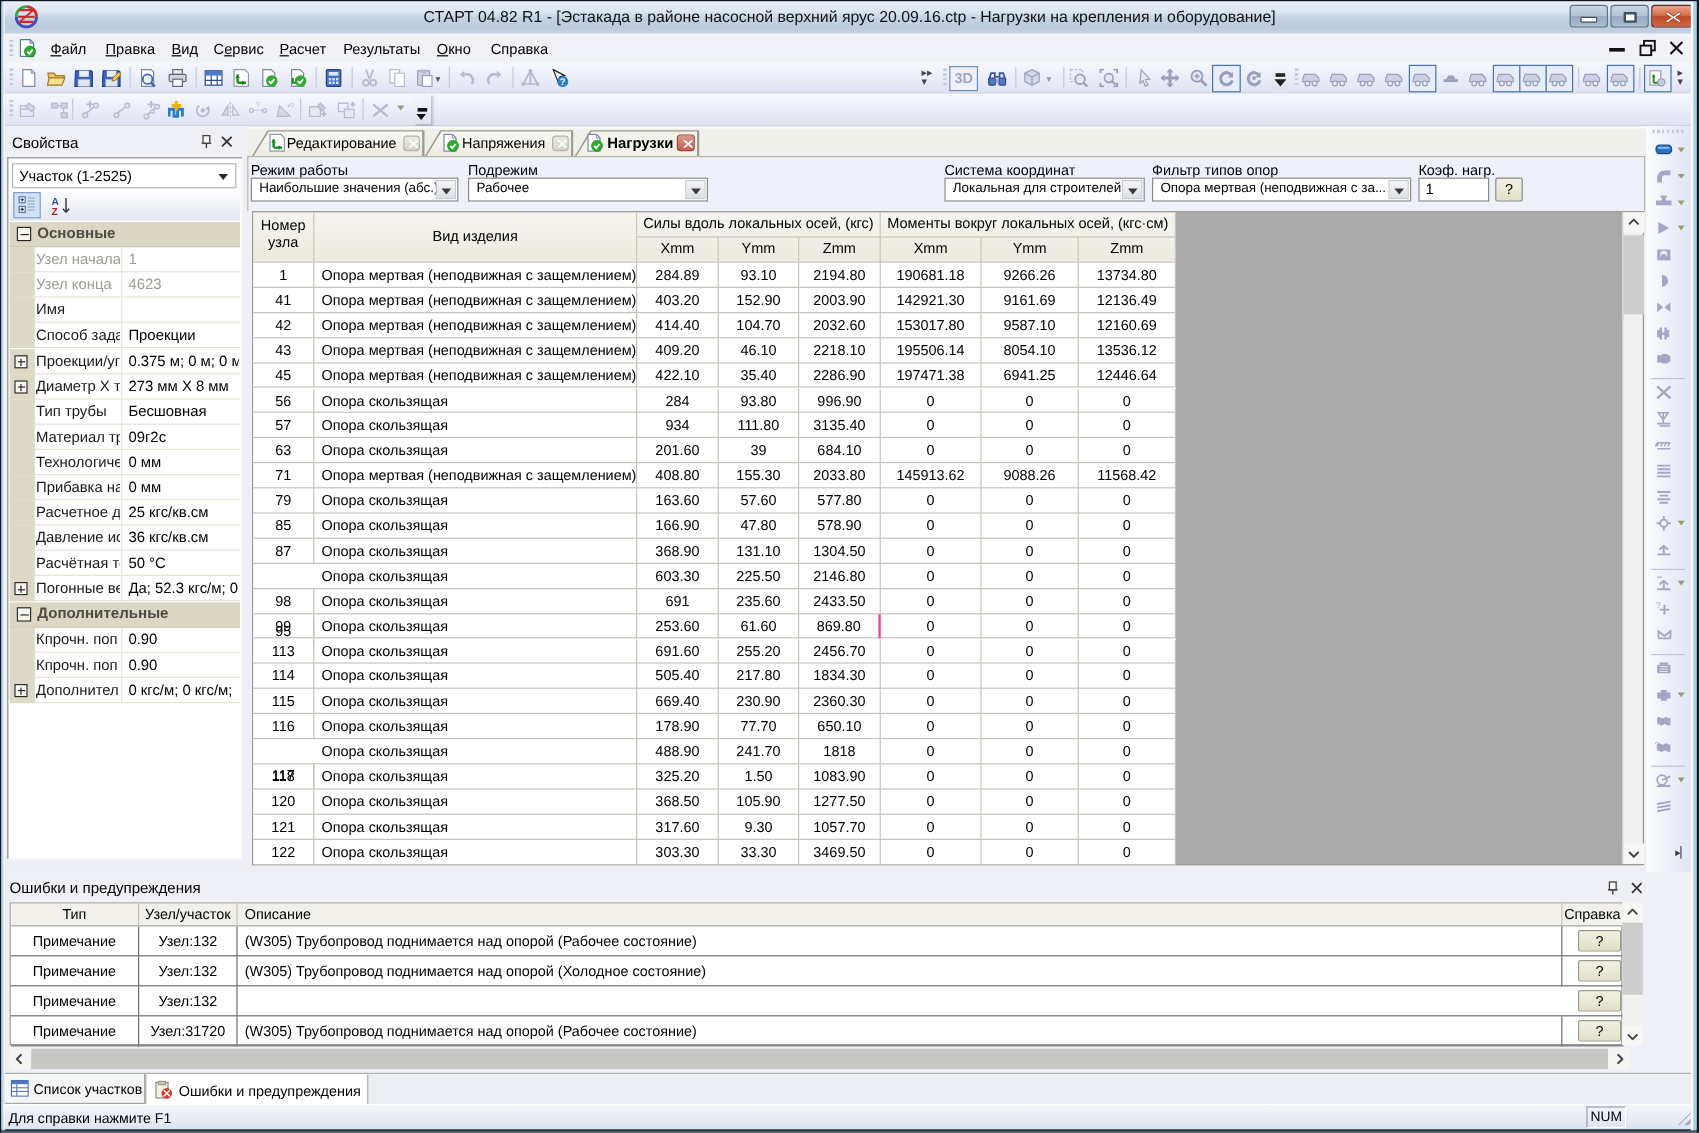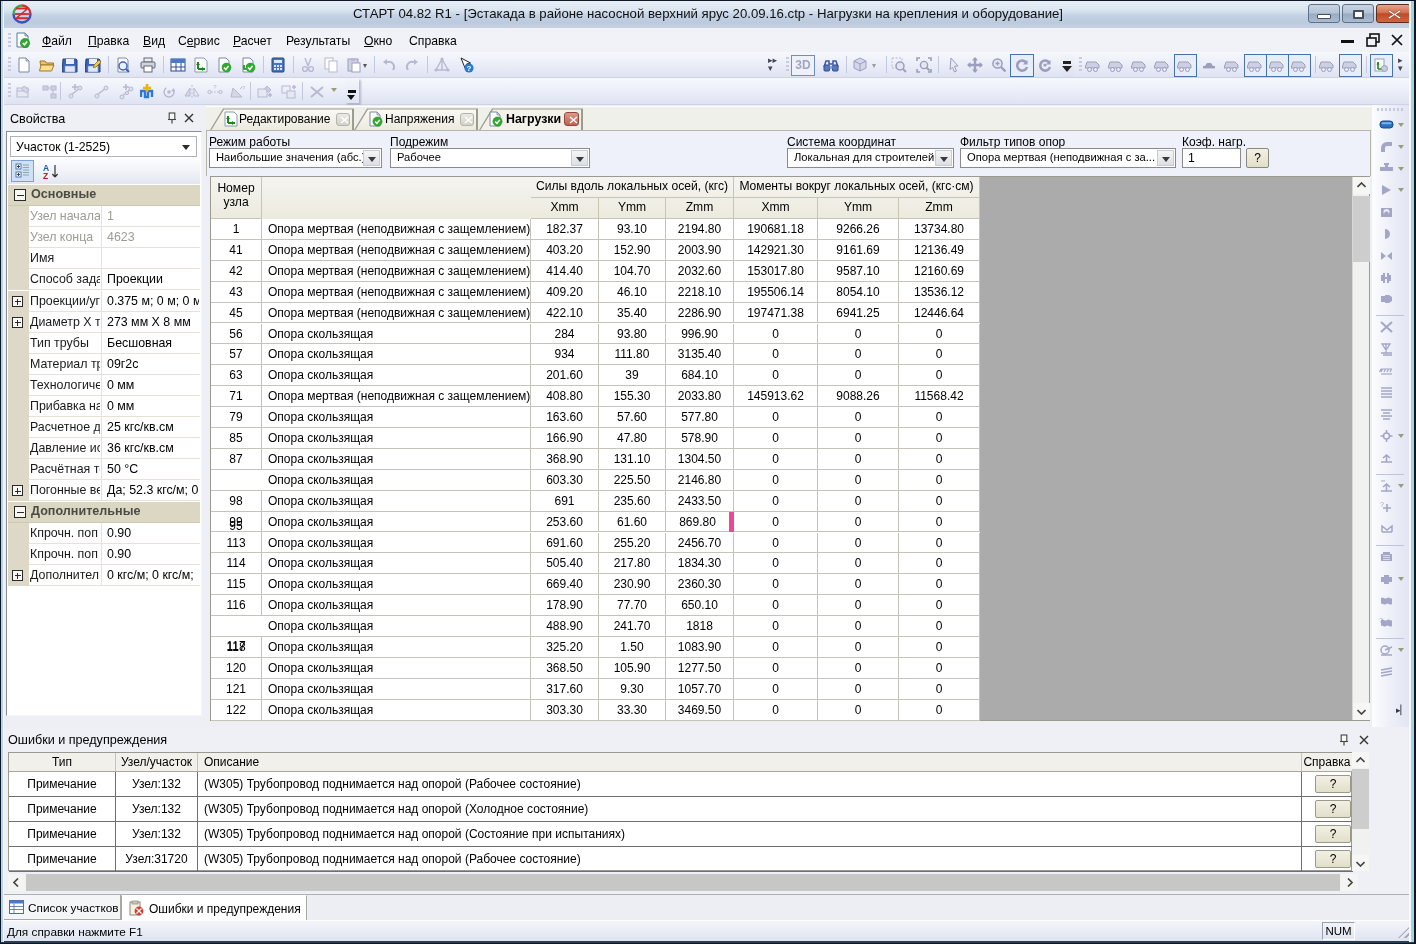--- a/index.html
+++ b/index.html
@@ -632,34 +632,35 @@
       </div>
 <div class="abs" style="left:975px;top:4px;font-size:12px">Коэф. нагр.</div>
 <div class="abs" style="left:975px;top:17px;width:59px;height:20px;border:1px solid #8a8a8a;background:#fff;">
         <div class="abs" style="left:5px;top:2px;font-size:12.3px">1</div>
       </div>
 <div class="abs" style="left:1039px;top:17px;width:23px;height:20px;border:1px solid #8a8a7a;background:linear-gradient(180deg,#f2f0e4,#e2dfc9);border-radius:2px;text-align:center;line-height:18px;font-size:12px;">?</div>
 </div>
 <div class="abs" style="left:4px;top:71px;width:1160px;height:545px;border:1px solid #9a9a90;background:#ababab;">
 <div class="abs" style="left:0;top:0;width:769px;height:42px;background:linear-gradient(180deg,#f5f4f0,#eceade);font-size:12.1px;">
 <div class="abs" style="left:0px;top:0px;width:51px;height:42px;border-right:1px solid #c8c5b4;border-bottom:1px solid #c8c5b4;text-align:center;white-space:nowrap;overflow:hidden;padding-top:4px;line-height:14px;">Номер<br>узла</div>
+<div class="abs" style="left:51px;top:0px;width:269px;height:42px;border-right:1px solid #c8c5b4;border-bottom:1px solid #c8c5b4;text-align:center;white-space:nowrap;overflow:hidden;line-height:40px;">Вид изделия</div>
 <div class="abs" style="left:320px;top:0px;width:203px;height:21px;border-right:1px solid #c8c5b4;border-bottom:1px solid #c8c5b4;text-align:center;white-space:nowrap;overflow:hidden;line-height:19px;">Силы вдоль локальных осей, (кгс)</div>
 <div class="abs" style="left:523px;top:0px;width:246px;height:21px;border-right:1px solid #c8c5b4;border-bottom:1px solid #c8c5b4;text-align:center;white-space:nowrap;overflow:hidden;line-height:19px;">Моменты вокруг локальных осей, (кгс·см)</div>
 <div class="abs" style="left:320px;top:21px;width:68px;height:21px;border-right:1px solid #c8c5b4;border-bottom:1px solid #c8c5b4;text-align:center;white-space:nowrap;overflow:hidden;line-height:19px;">Xmm</div>
 <div class="abs" style="left:388px;top:21px;width:67px;height:21px;border-right:1px solid #c8c5b4;border-bottom:1px solid #c8c5b4;text-align:center;white-space:nowrap;overflow:hidden;line-height:19px;">Ymm</div>
 <div class="abs" style="left:455px;top:21px;width:68px;height:21px;border-right:1px solid #c8c5b4;border-bottom:1px solid #c8c5b4;text-align:center;white-space:nowrap;overflow:hidden;line-height:19px;">Zmm</div>
 <div class="abs" style="left:523px;top:21px;width:84px;height:21px;border-right:1px solid #c8c5b4;border-bottom:1px solid #c8c5b4;text-align:center;white-space:nowrap;overflow:hidden;line-height:19px;">Xmm</div>
 <div class="abs" style="left:607px;top:21px;width:81px;height:21px;border-right:1px solid #c8c5b4;border-bottom:1px solid #c8c5b4;text-align:center;white-space:nowrap;overflow:hidden;line-height:19px;">Ymm</div>
 <div class="abs" style="left:688px;top:21px;width:81px;height:21px;border-right:1px solid #c8c5b4;border-bottom:1px solid #c8c5b4;text-align:center;white-space:nowrap;overflow:hidden;line-height:19px;">Zmm</div>
 </div>
 <div class="abs" style="left:0;top:42px;width:769px;height:501px;background:#fff;font-size:12px;">
 <div class="abs" style="left:0;top:0.0px;width:769px;height:20.9px;border-bottom:1px solid #c6c4ba;">
 <div class="abs" style="left:0px;top:0;width:51px;height:20.9px;border-right:1px solid #c6c4ba;text-align:center;line-height:21px;overflow:hidden;white-space:nowrap;">1</div>
 <div class="abs" style="left:51px;top:0;width:269px;height:20.9px;border-right:1px solid #c6c4ba;text-align:left;padding-left:6px;line-height:21px;overflow:hidden;white-space:nowrap;">Опора мертвая (неподвижная с защемлением)</div>
-<div class="abs" style="left:320px;top:0;width:68px;height:20.9px;border-right:1px solid #c6c4ba;text-align:center;line-height:21px;overflow:hidden;white-space:nowrap;">182.37</div>
+<div class="abs" style="left:320px;top:0;width:68px;height:20.9px;border-right:1px solid #c6c4ba;text-align:center;line-height:21px;overflow:hidden;white-space:nowrap;">284.89</div>
 <div class="abs" style="left:388px;top:0;width:67px;height:20.9px;border-right:1px solid #c6c4ba;text-align:center;line-height:21px;overflow:hidden;white-space:nowrap;">93.10</div>
 <div class="abs" style="left:455px;top:0;width:68px;height:20.9px;border-right:1px solid #c6c4ba;text-align:center;line-height:21px;overflow:hidden;white-space:nowrap;">2194.80</div>
 <div class="abs" style="left:523px;top:0;width:84px;height:20.9px;border-right:1px solid #c6c4ba;text-align:center;line-height:21px;overflow:hidden;white-space:nowrap;">190681.18</div>
 <div class="abs" style="left:607px;top:0;width:81px;height:20.9px;border-right:1px solid #c6c4ba;text-align:center;line-height:21px;overflow:hidden;white-space:nowrap;">9266.26</div>
 <div class="abs" style="left:688px;top:0;width:81px;height:20.9px;border-right:1px solid #c6c4ba;text-align:center;line-height:21px;overflow:hidden;white-space:nowrap;">13734.80</div>
 </div>
 <div class="abs" style="left:0;top:20.9px;width:769px;height:20.9px;border-bottom:1px solid #c6c4ba;">
 <div class="abs" style="left:0px;top:0;width:51px;height:20.9px;border-right:1px solid #c6c4ba;text-align:center;line-height:21px;overflow:hidden;white-space:nowrap;">41</div>
 <div class="abs" style="left:51px;top:0;width:269px;height:20.9px;border-right:1px solid #c6c4ba;text-align:left;padding-left:6px;line-height:21px;overflow:hidden;white-space:nowrap;">Опора мертвая (неподвижная с защемлением)</div>
 <div class="abs" style="left:320px;top:0;width:68px;height:20.9px;border-right:1px solid #c6c4ba;text-align:center;line-height:21px;overflow:hidden;white-space:nowrap;">403.20</div>
@@ -787,21 +788,21 @@
 <div class="abs" style="left:455px;top:0;width:68px;height:20.9px;border-right:1px solid #c6c4ba;text-align:center;line-height:21px;overflow:hidden;white-space:nowrap;">2433.50</div>
 <div class="abs" style="left:523px;top:0;width:84px;height:20.9px;border-right:1px solid #c6c4ba;text-align:center;line-height:21px;overflow:hidden;white-space:nowrap;">0</div>
 <div class="abs" style="left:607px;top:0;width:81px;height:20.9px;border-right:1px solid #c6c4ba;text-align:center;line-height:21px;overflow:hidden;white-space:nowrap;">0</div>
 <div class="abs" style="left:688px;top:0;width:81px;height:20.9px;border-right:1px solid #c6c4ba;text-align:center;line-height:21px;overflow:hidden;white-space:nowrap;">0</div>
 </div>
 <div class="abs" style="left:0;top:292.6px;width:769px;height:20.9px;border-bottom:1px solid #c6c4ba;">
 <div class="abs" style="left:0px;top:0;width:51px;height:20.9px;border-right:1px solid #c6c4ba;text-align:center;line-height:21px;overflow:hidden;white-space:nowrap;">99</div>
 <div class="abs" style="left:51px;top:0;width:269px;height:20.9px;border-right:1px solid #c6c4ba;text-align:left;padding-left:6px;line-height:21px;overflow:hidden;white-space:nowrap;">Опора скользящая</div>
 <div class="abs" style="left:320px;top:0;width:68px;height:20.9px;border-right:1px solid #c6c4ba;text-align:center;line-height:21px;overflow:hidden;white-space:nowrap;">253.60</div>
 <div class="abs" style="left:388px;top:0;width:67px;height:20.9px;border-right:1px solid #c6c4ba;text-align:center;line-height:21px;overflow:hidden;white-space:nowrap;">61.60</div>
-<div class="abs" style="left:455px;top:0;width:68px;height:20.9px;border-right:5px solid #ec4899;text-align:center;line-height:21px;overflow:hidden;white-space:nowrap;">869.80</div>
+<div class="abs" style="left:455px;top:0;width:68px;height:20.9px;border-right:2px solid #ec4899;text-align:center;line-height:21px;overflow:hidden;white-space:nowrap;">869.80</div>
 <div class="abs" style="left:523px;top:0;width:84px;height:20.9px;border-right:1px solid #c6c4ba;text-align:center;line-height:21px;overflow:hidden;white-space:nowrap;">0</div>
 <div class="abs" style="left:607px;top:0;width:81px;height:20.9px;border-right:1px solid #c6c4ba;text-align:center;line-height:21px;overflow:hidden;white-space:nowrap;">0</div>
 <div class="abs" style="left:688px;top:0;width:81px;height:20.9px;border-right:1px solid #c6c4ba;text-align:center;line-height:21px;overflow:hidden;white-space:nowrap;">0</div>
 </div>
 <div class="abs" style="left:0;top:313.5px;width:769px;height:20.9px;border-bottom:1px solid #c6c4ba;">
 <div class="abs" style="left:0px;top:0;width:51px;height:20.9px;border-right:1px solid #c6c4ba;text-align:center;line-height:21px;overflow:hidden;white-space:nowrap;">113</div>
 <div class="abs" style="left:51px;top:0;width:269px;height:20.9px;border-right:1px solid #c6c4ba;text-align:left;padding-left:6px;line-height:21px;overflow:hidden;white-space:nowrap;">Опора скользящая</div>
 <div class="abs" style="left:320px;top:0;width:68px;height:20.9px;border-right:1px solid #c6c4ba;text-align:center;line-height:21px;overflow:hidden;white-space:nowrap;">691.60</div>
 <div class="abs" style="left:388px;top:0;width:67px;height:20.9px;border-right:1px solid #c6c4ba;text-align:center;line-height:21px;overflow:hidden;white-space:nowrap;">255.20</div>
 <div class="abs" style="left:455px;top:0;width:68px;height:20.9px;border-right:1px solid #c6c4ba;text-align:center;line-height:21px;overflow:hidden;white-space:nowrap;">2456.70</div>
@@ -1032,21 +1033,20 @@
 </div>
 <div class="abs" style="left:0;top:44px;width:1344px;height:25px;border-bottom:1px solid #6f6f6f;">
 <div class="abs" style="left:0px;top:0;width:107px;height:25px;border-right:1px solid #6f6f6f;text-align:center;line-height:24px;overflow:hidden;white-space:nowrap;">Примечание</div>
 <div class="abs" style="left:107px;top:0;width:82px;height:25px;border-right:1px solid #6f6f6f;text-align:center;line-height:24px;overflow:hidden;white-space:nowrap;">Узел:132</div>
 <div class="abs" style="left:189px;top:0;width:1104px;height:25px;border-right:1px solid #6f6f6f;text-align:left;padding-left:6px;line-height:24px;overflow:hidden;white-space:nowrap;">(W305) Трубопровод поднимается над опорой (Холодное состояние)</div>
 <div class="abs" style="left:1306px;top:3px;width:36px;height:18px;background:linear-gradient(180deg,#f2f0e4,#e2dfc9);border:1px solid #9a9a8a;border-radius:2px;text-align:center;line-height:17px;font-size:12px;">?</div>
 </div>
 <div class="abs" style="left:0;top:69px;width:1344px;height:25px;border-bottom:1px solid #6f6f6f;">
 <div class="abs" style="left:0px;top:0;width:107px;height:25px;border-right:1px solid #6f6f6f;text-align:center;line-height:24px;overflow:hidden;white-space:nowrap;">Примечание</div>
 <div class="abs" style="left:107px;top:0;width:82px;height:25px;border-right:1px solid #6f6f6f;text-align:center;line-height:24px;overflow:hidden;white-space:nowrap;">Узел:132</div>
-<div class="abs" style="left:189px;top:0;width:1104px;height:25px;border-right:1px solid #6f6f6f;text-align:left;padding-left:6px;line-height:24px;overflow:hidden;white-space:nowrap;">(W305) Трубопровод поднимается над опорой (Состояние при испытаниях)</div>
 <div class="abs" style="left:1306px;top:3px;width:36px;height:18px;background:linear-gradient(180deg,#f2f0e4,#e2dfc9);border:1px solid #9a9a8a;border-radius:2px;text-align:center;line-height:17px;font-size:12px;">?</div>
 </div>
 <div class="abs" style="left:0;top:94px;width:1344px;height:25px;border-bottom:1px solid #6f6f6f;">
 <div class="abs" style="left:0px;top:0;width:107px;height:25px;border-right:1px solid #6f6f6f;text-align:center;line-height:24px;overflow:hidden;white-space:nowrap;">Примечание</div>
 <div class="abs" style="left:107px;top:0;width:82px;height:25px;border-right:1px solid #6f6f6f;text-align:center;line-height:24px;overflow:hidden;white-space:nowrap;">Узел:31720</div>
 <div class="abs" style="left:189px;top:0;width:1104px;height:25px;border-right:1px solid #6f6f6f;text-align:left;padding-left:6px;line-height:24px;overflow:hidden;white-space:nowrap;">(W305) Трубопровод поднимается над опорой (Рабочее состояние)</div>
 <div class="abs" style="left:1306px;top:3px;width:36px;height:18px;background:linear-gradient(180deg,#f2f0e4,#e2dfc9);border:1px solid #9a9a8a;border-radius:2px;text-align:center;line-height:17px;font-size:12px;">?</div>
 </div>
 </div>
 <div class="abs" style="left:1348px;top:25px;width:17px;height:119px;background:#f1f1ef;">

